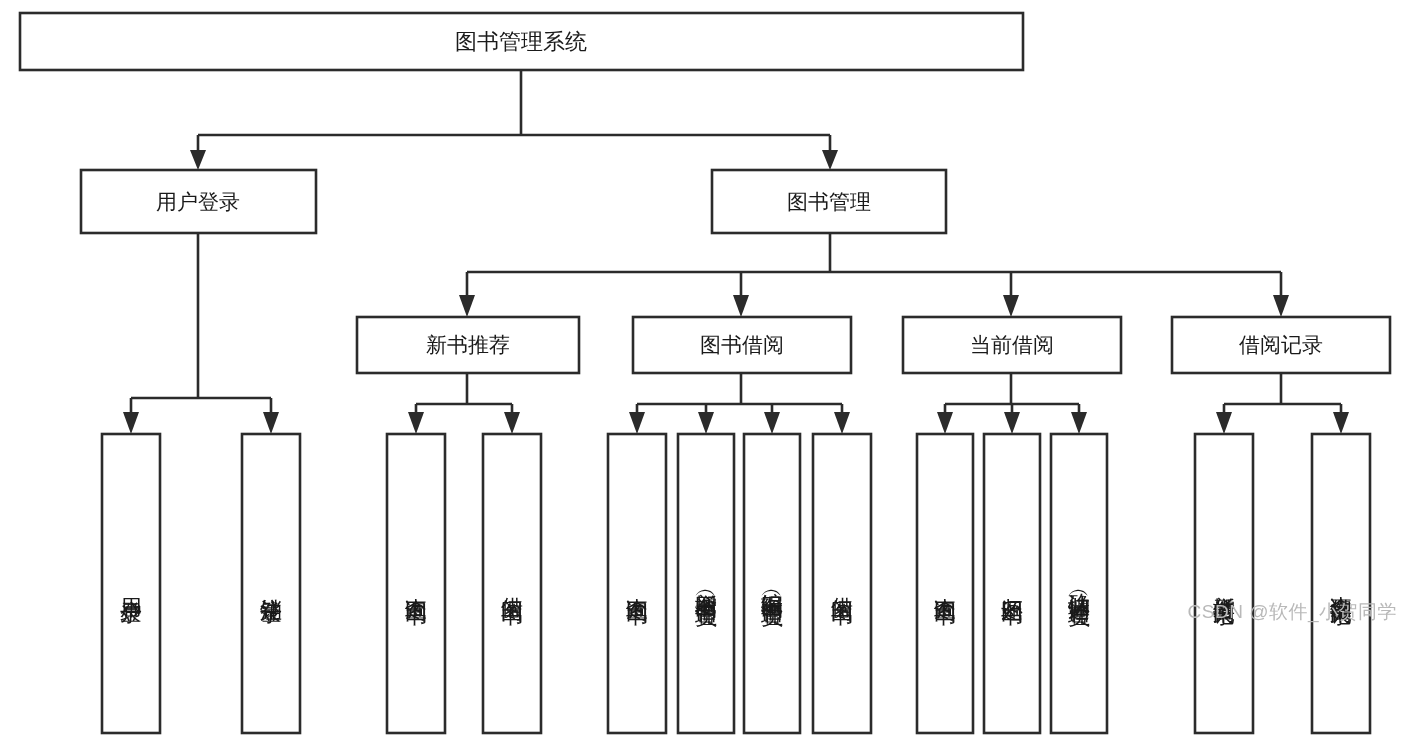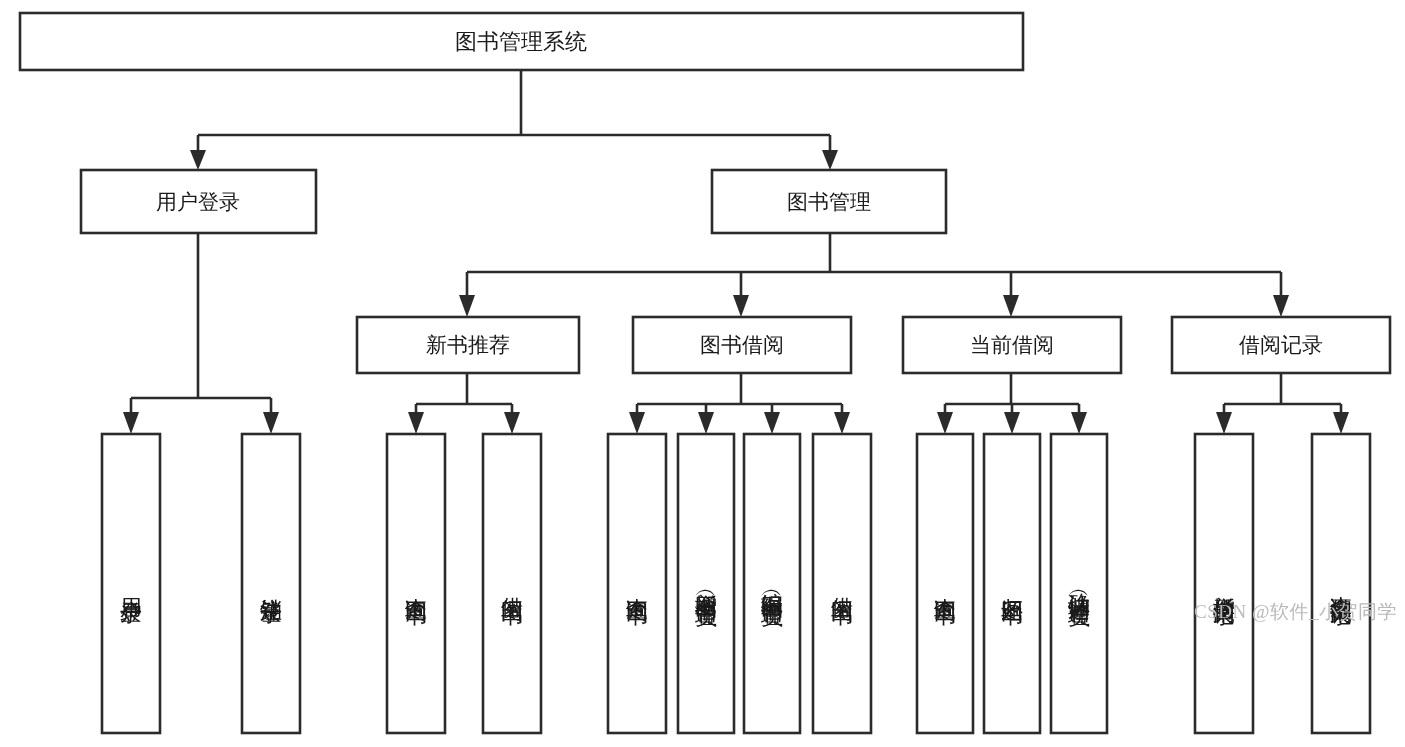--- a/index.html
+++ b/index.html
@@ -66,21 +66,21 @@
     color: #1a1a1a;
     letter-spacing: 2px;
     white-space: nowrap;
     text-align: center;
     pointer-events: none;
   }
   .watermark {
     position: absolute;
     right: 8px;
     bottom: 6px;
-    font-family: Liberation Serif, serif;
+    font-family: Liberation Sans, sans-serif;
     font-size: 19px;
     color: #b9b9b9;
     white-space: nowrap;
     letter-spacing: 0.5px;
   }
 </style>
 </head>
 <body>
 
 <div id="diagram-root">

